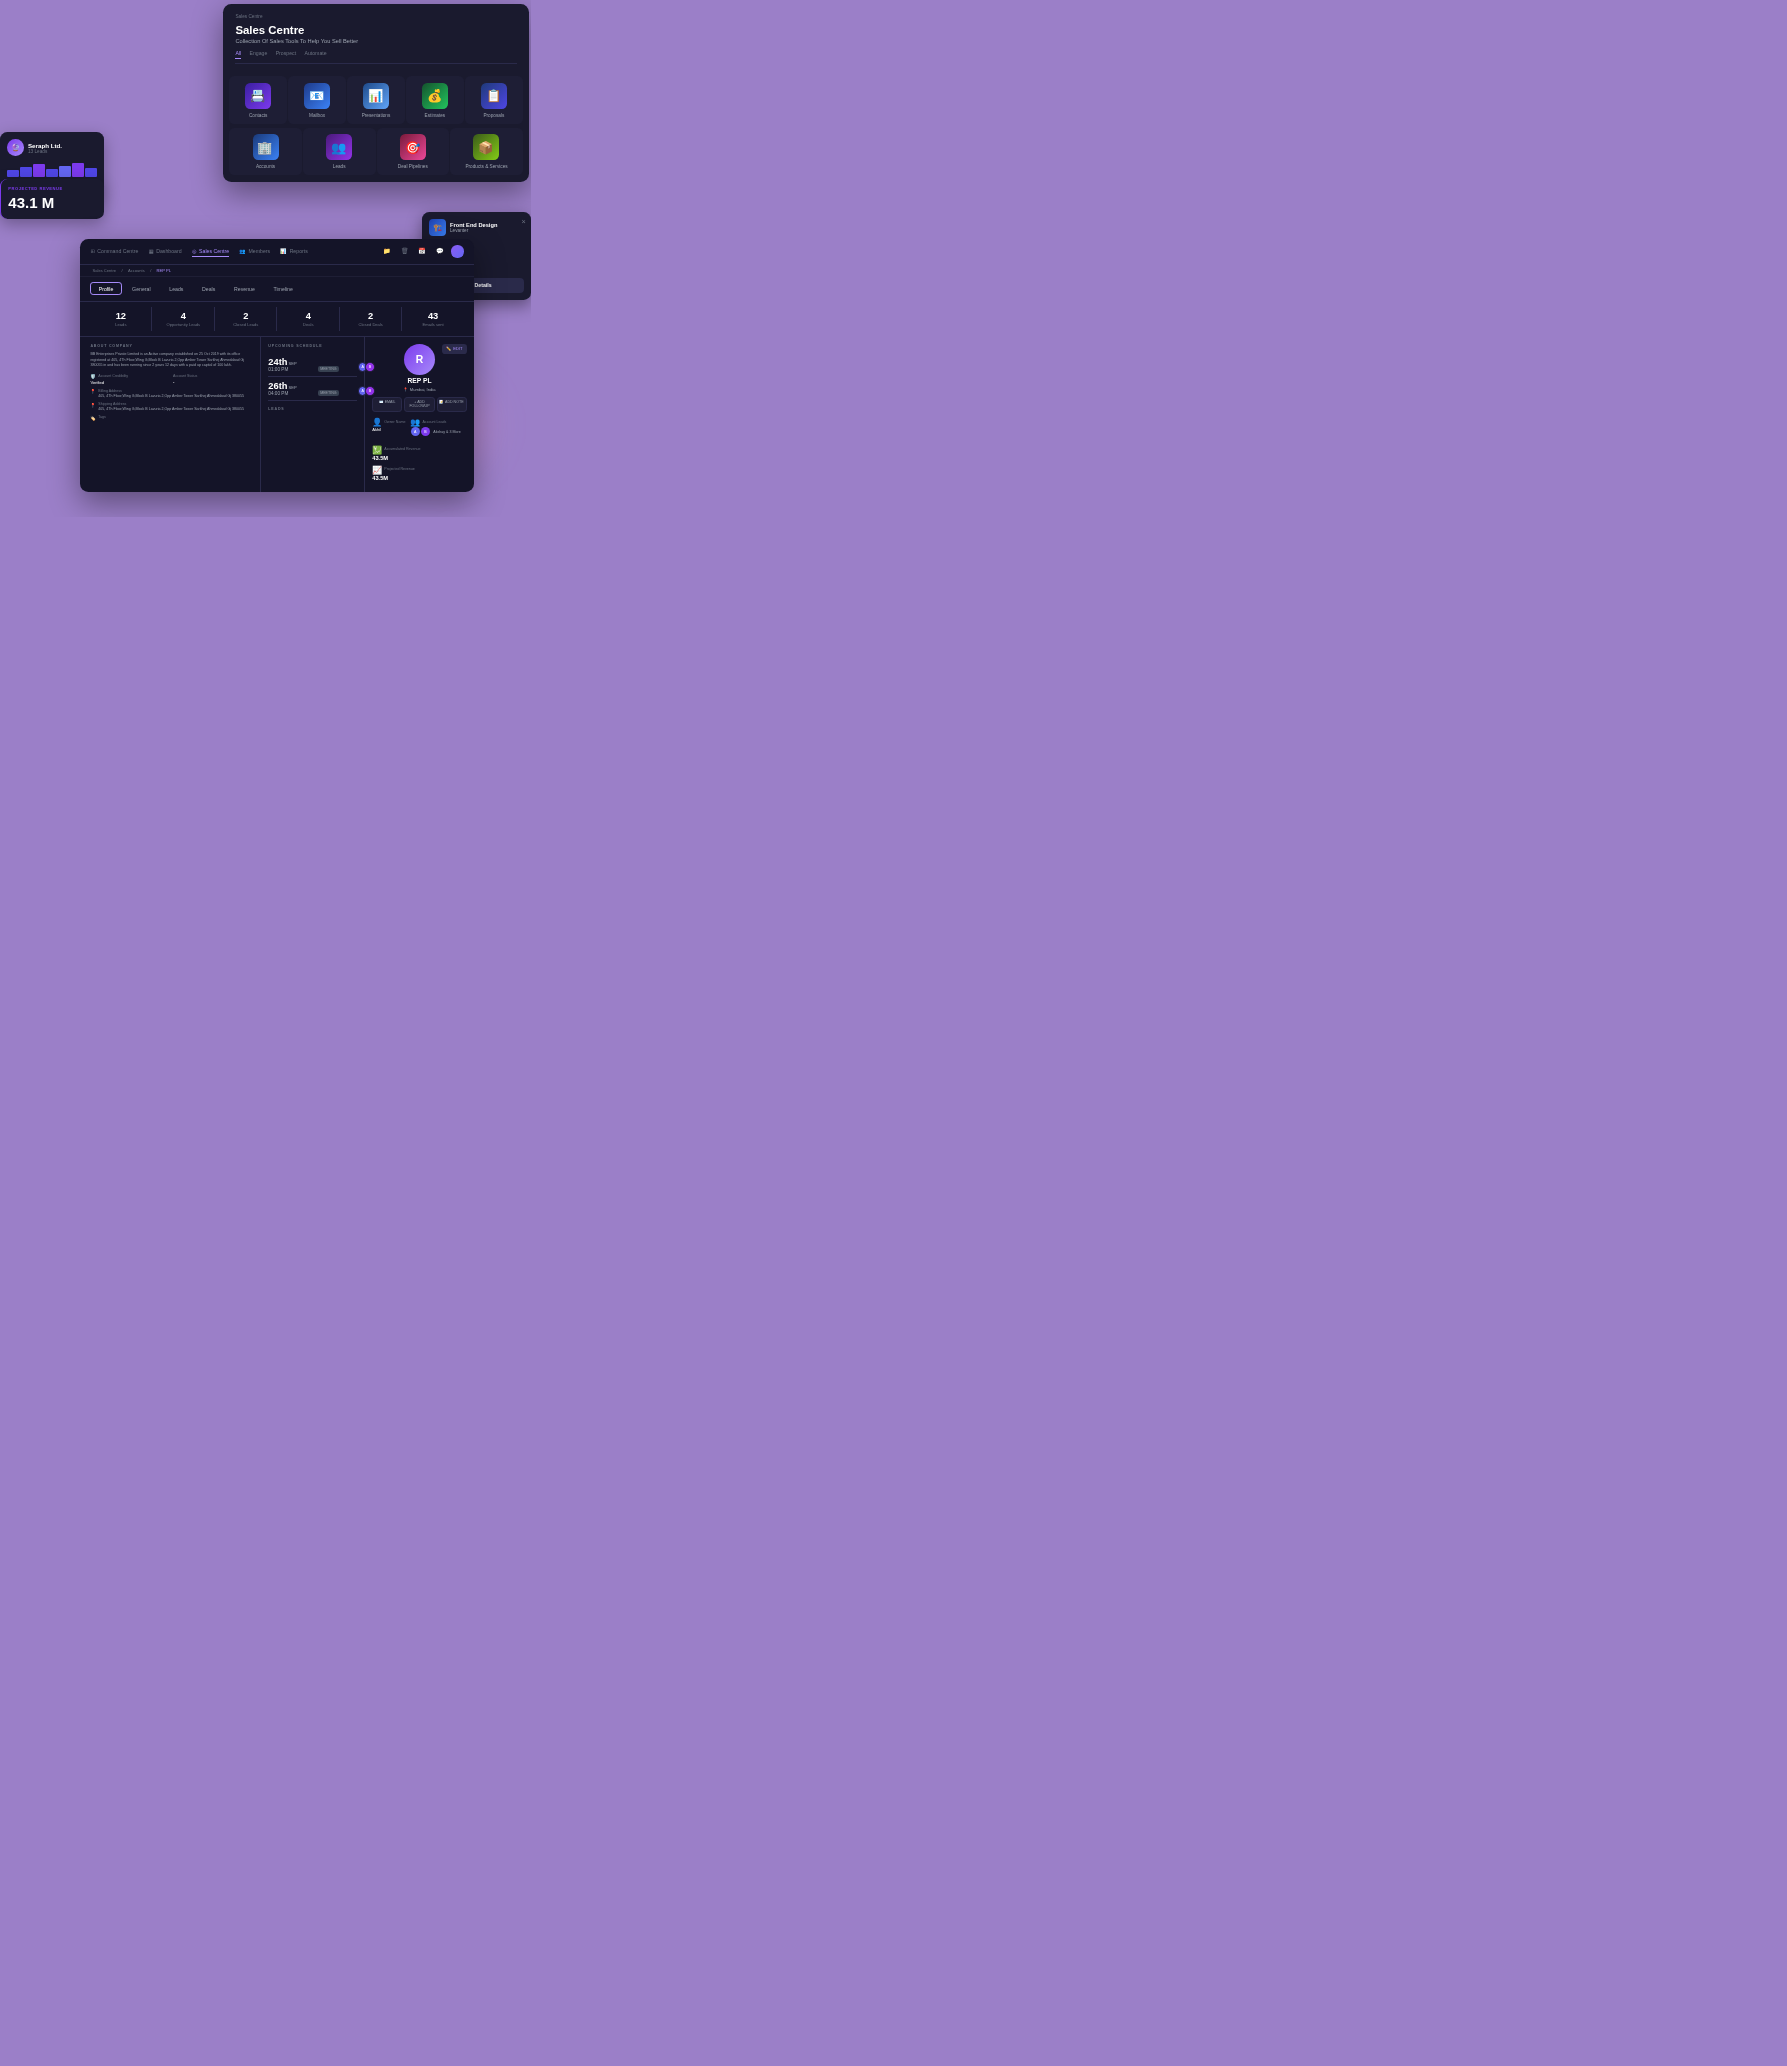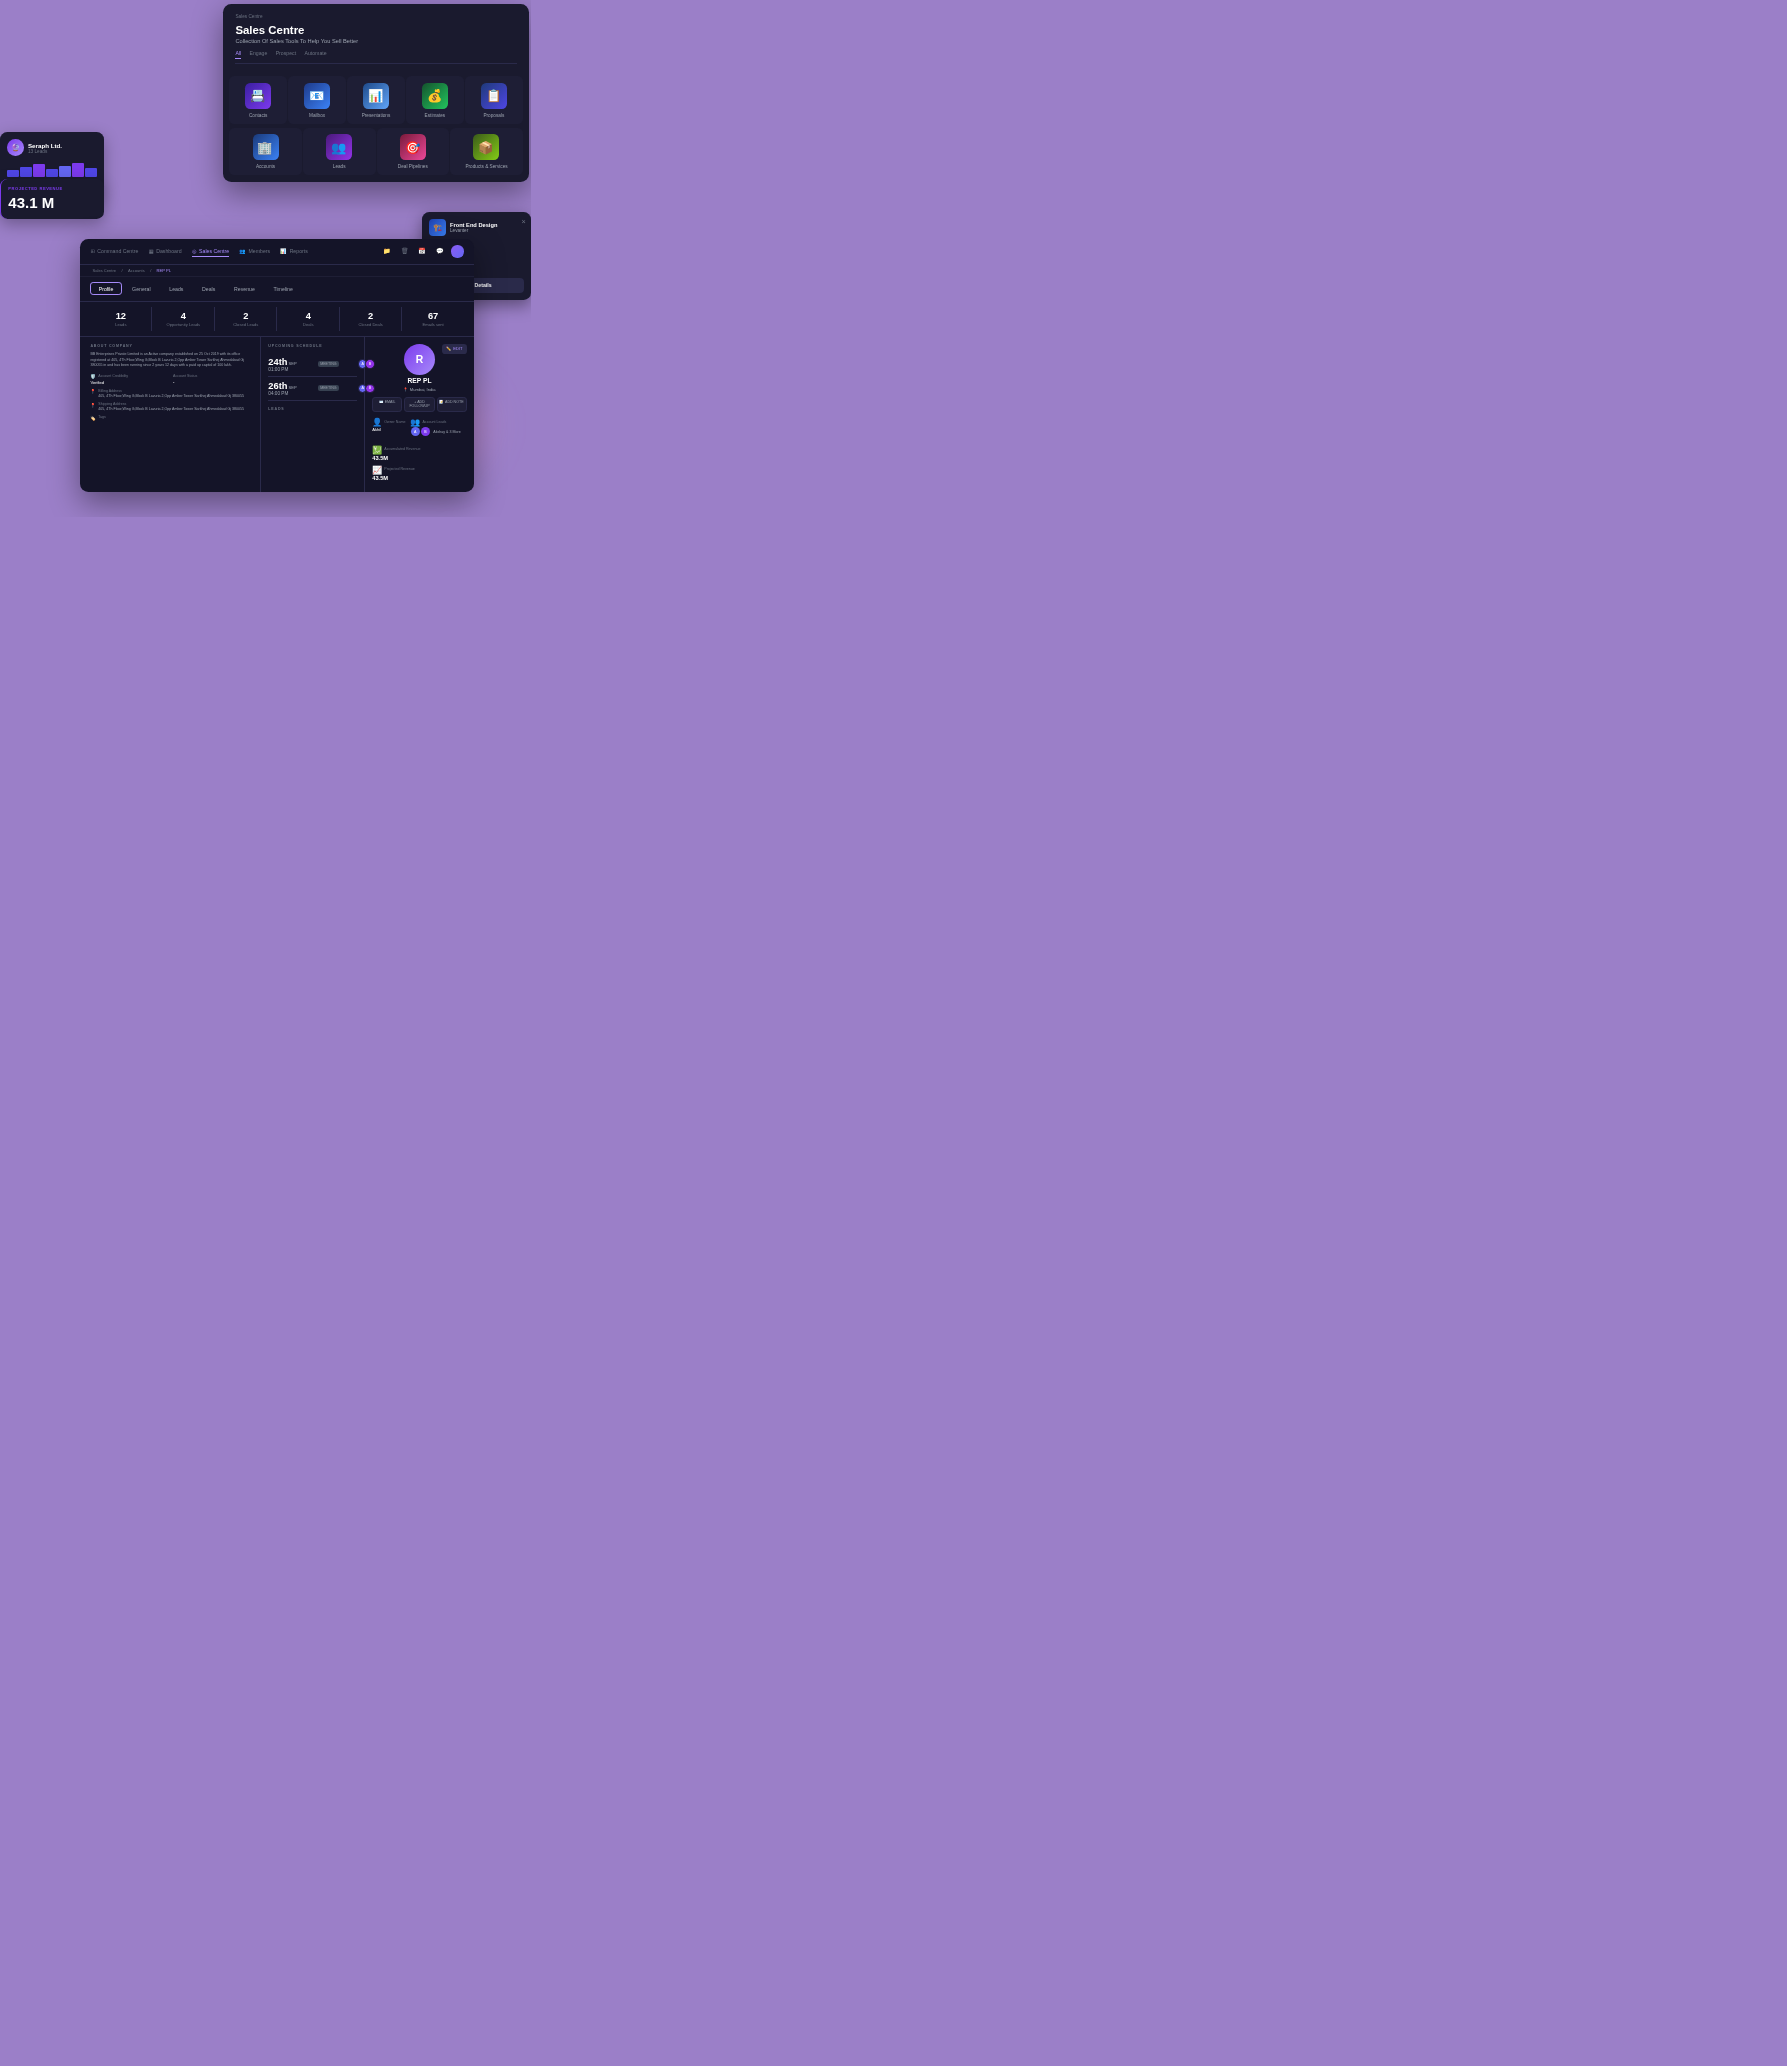--- a/index.html
+++ b/index.html
@@ -501,21 +501,21 @@
 
     .address-text {
       font-size: 3.6px;
       color: #9ca3af;
       line-height: 1.4;
     }
 
     
     .schedule-item {
       display: flex;
-      align-items: center;
+      align-items: flex-end;
       gap: 21px;
       padding: 4.1px 0;
       border-bottom: 0.5px solid #2a2a4a;
     }
 
     .schedule-date {
       font-size: 9.3px;
       font-weight: 700;
       color: #ffffff;
       min-width: 15.6px;
@@ -837,21 +837,21 @@
     </div>
     <div class="stat-box">
       <div class="stat-num">4</div>
       <div class="stat-label">Deals</div>
     </div>
     <div class="stat-box">
       <div class="stat-num">2</div>
       <div class="stat-label">Closed Deals</div>
     </div>
     <div class="stat-box">
-      <div class="stat-num">67</div>
+      <div class="stat-num">43</div>
       <div class="stat-label">Emails sent</div>
     </div>
   </div>
 
   <div class="content-area">
 
     <div class="content-left">
       <div class="section-label">ABOUT COMPANY</div>
       <div class="about-text">BB Enterprises Private Limited is an Active company established on 25 Oct 2019 with its office registered at 405, 4Th Floor,Wing G,Block B Lavuria 2,Opp Amber Tower Sarkhej Ahmedabad Gj 380055 in and has been running since 2 years 12 days with a paid up capital of 100 lakh.</div>
 

